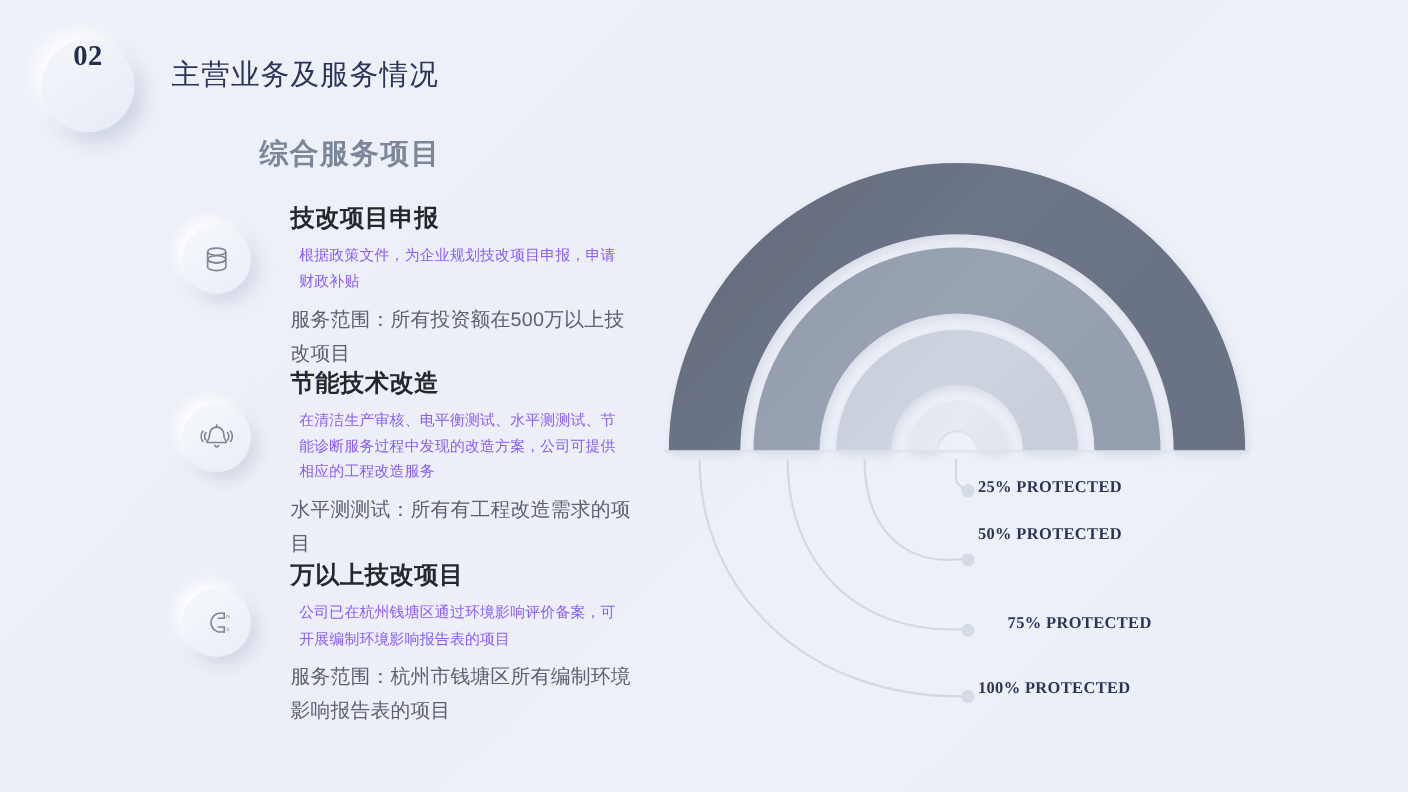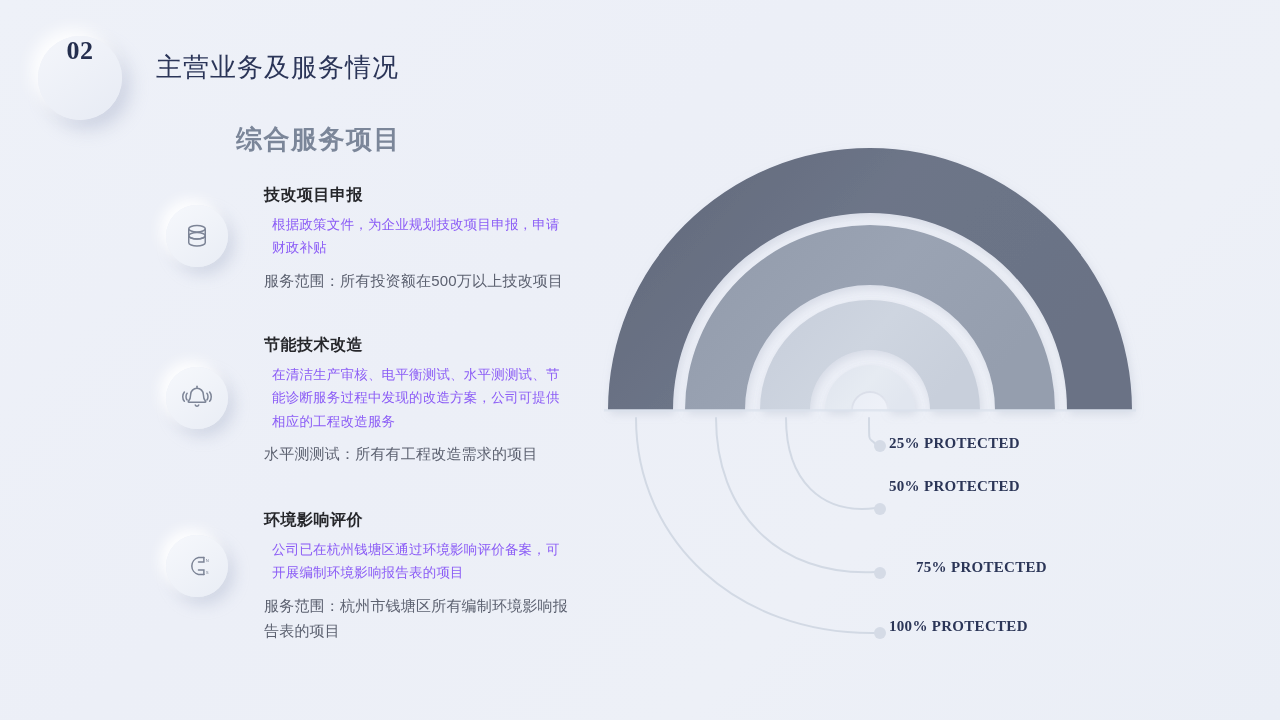--- a/index.html
+++ b/index.html
@@ -85,37 +85,37 @@
     display: flex;
     align-items: center;
     justify-content: center;
   }
   .feature-icon svg { display: block; }
   .feature-body {
     margin-left: 264px;
     padding-right: 20px;
   }
   .feature-title {
-    font-size: 16px;
+    font-size: 22px;
     font-weight: 700;
     color: #26272b;
     letter-spacing: 0.5px;
     margin: 0 0 9px 0;
     line-height: 1.2;
   }
   .feature-desc {
     font-size: 13.5px;
     color: #8b5cf6;
     line-height: 1.72;
     letter-spacing: 0.2px;
     margin: 8px;
     max-width: 305px;
   }
   .feature-scope {
-    font-size: 15px;
+    font-size: 18px;
     color: #5c6170;
     line-height: 1.72;
     letter-spacing: 0.2px;
     margin: 0;
     max-width: 310px;
   }
 
   
   #feature-0 { height: 150px; }
   #feature-0 .feature-icon { top: 20px; }
@@ -203,21 +203,21 @@
     <div class="feature-icon">
       <svg width="30" height="30" viewBox="0 0 24 24" fill="none" stroke="#7c8496" stroke-width="1.2" stroke-linecap="round">
         <path d="M17.5 5.2h-4.3a7 7 0 0 0 0 13.6h4.3"></path>
         <path d="M17.5 5.2v3.6h-4.3"></path>
         <path d="M17.5 18.8v-3.6h-4.3"></path>
         <text x="19" y="8.6" font-size="3.4" fill="#7c8496" stroke="none" font-family="Liberation Sans, sans-serif">N</text>
         <text x="19" y="18.4" font-size="3.4" fill="#7c8496" stroke="none" font-family="Liberation Sans, sans-serif">S</text>
       </svg>
     </div>
     <div class="feature-body">
-      <h3 class="feature-title">环境影响评价</h3>
+      <h3 class="feature-title">万以上技改项目</h3>
       <p class="feature-desc">公司已在杭州钱塘区通过环境影响评价备案，可开展编制环境影响报告表的项目</p>
       <p class="feature-scope">服务范围：杭州市钱塘区所有编制环境影响报告表的项目</p>
     </div>
   </div>
 
 </div>
 
 <div class="diagram">
   <svg width="694" height="540" viewBox="0 0 694 540">
     <defs>

